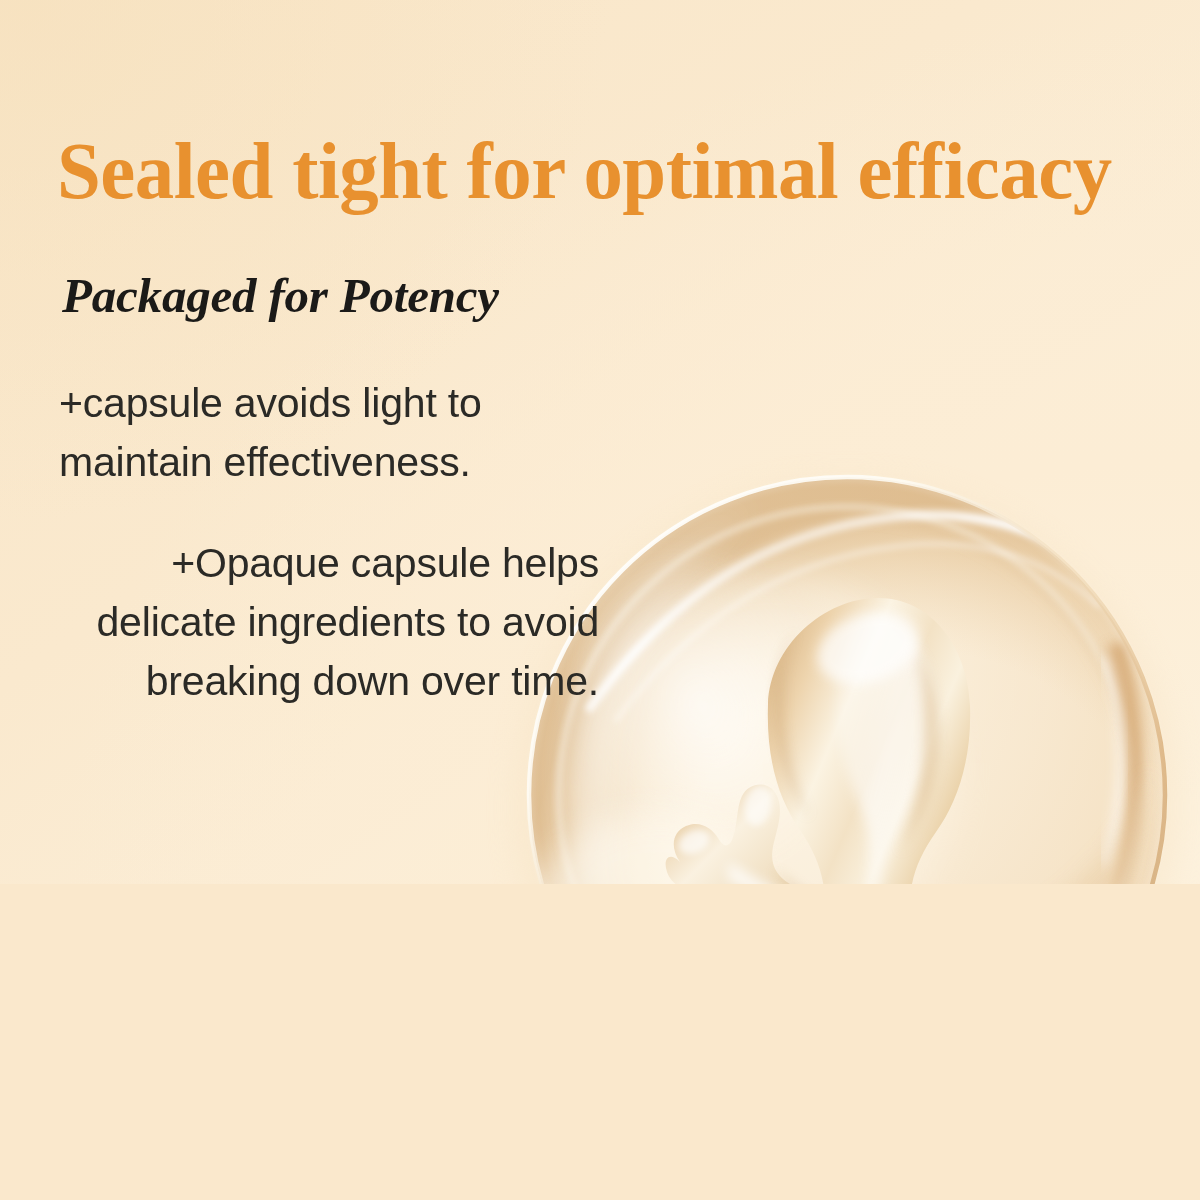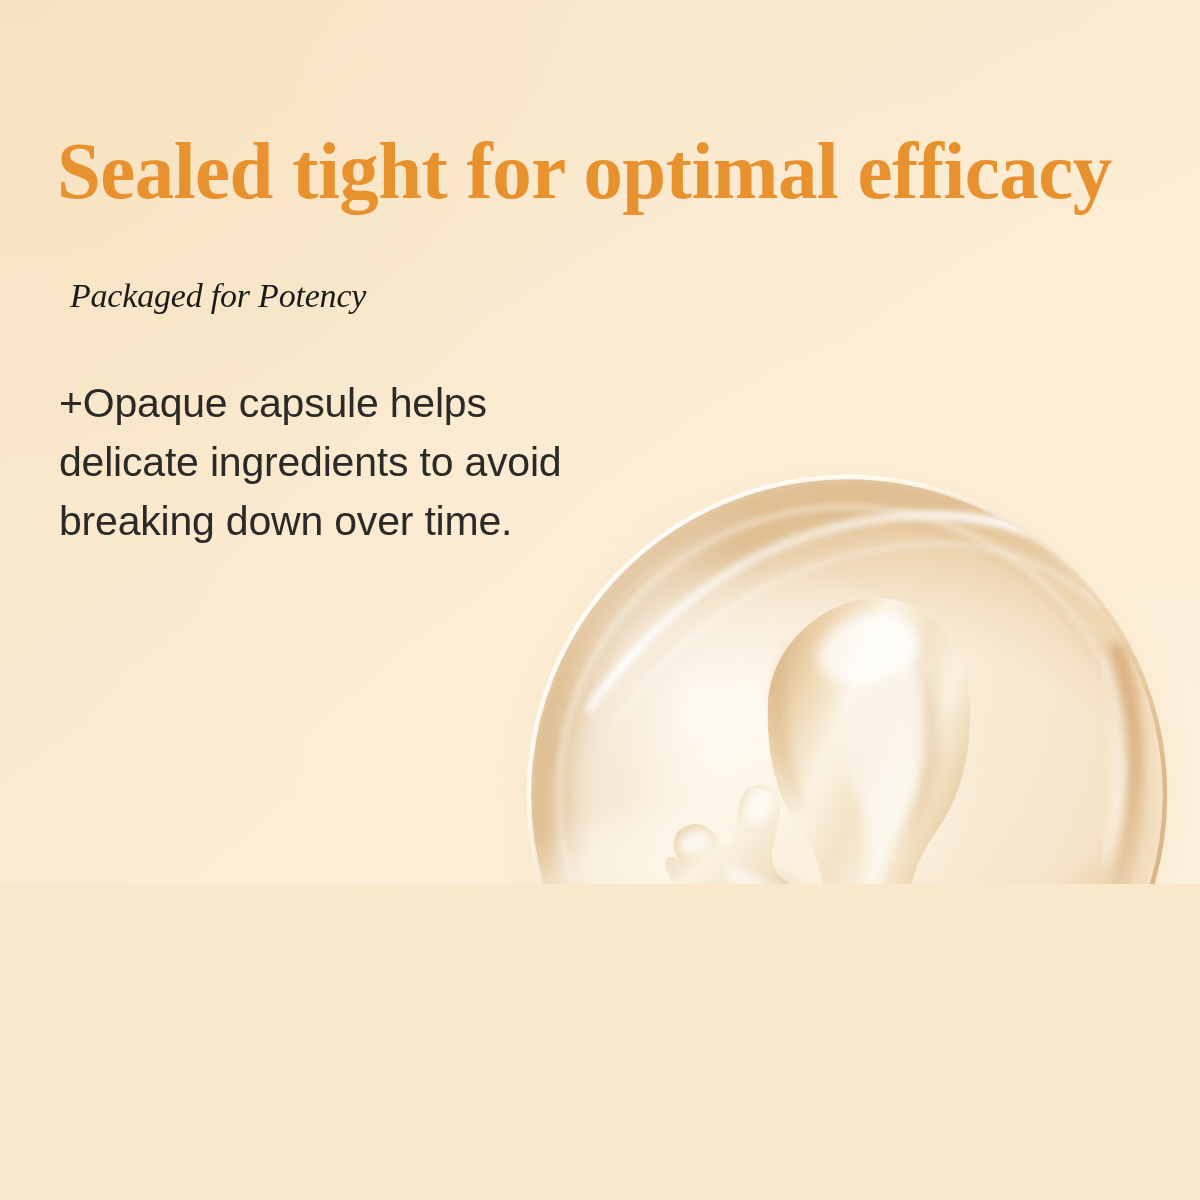--- a/index.html
+++ b/index.html
@@ -54,25 +54,25 @@
     color: #E8912F;
     transform: scaleX(0.985);
     transform-origin: left center;
     white-space: nowrap;
   }
 
   .subhead {
     position: absolute;
     left: 1px;
     top: 265px;
-    margin: 12px;
+    margin: 4px;
     font-family: "Liberation Serif", "DejaVu Serif", serif;
-    font-weight: 400;
+    font-weight: 700;
     font-style: italic;
-    font-size: 34px;
+    font-size: 49px;
     line-height: 1.12;
     letter-spacing: -0.2px;
     color: #1B1A18;
     white-space: nowrap;
   }
 
   .bullets {
     position: absolute;
     left: 2px;
     top: 374px;
@@ -80,21 +80,21 @@
   }
   .bullet {
     margin: 0 0 42px 0;
     font-family: "Liberation Sans", "DejaVu Sans", sans-serif;
     font-weight: 400;
     font-size: 41px;
     line-height: 1.44;
     color: #2B2A26;
     letter-spacing: -0.2px;
   }
-  .bullet:last-child { margin-bottom: 10px; }
+  .bullet:last-child { margin-bottom: 10px; text-align: right; }
 
   
   .hero {
     position: absolute;
     left: 520px;
     top: 470px;
     width: 670px;
     height: 650px;
   }
   .hero svg { display: block; width: 100%; height: 100%; overflow: visible; }
@@ -313,18 +313,19 @@
     </svg>
   </div>
 
   <div class="text-col">
 
     <h1 class="headline">Sealed tight for optimal efficacy</h1>
 
     <h2 class="subhead">Packaged for Potency</h2>
 
     <div class="bullets">
+      <p class="bullet">+capsule avoids light to maintain effectiveness.</p>
       <p class="bullet">+Opaque capsule helps delicate ingredients to avoid breaking down over time.</p>
     </div>
 
   </div>
 
 </div>
 
 </body></html>

